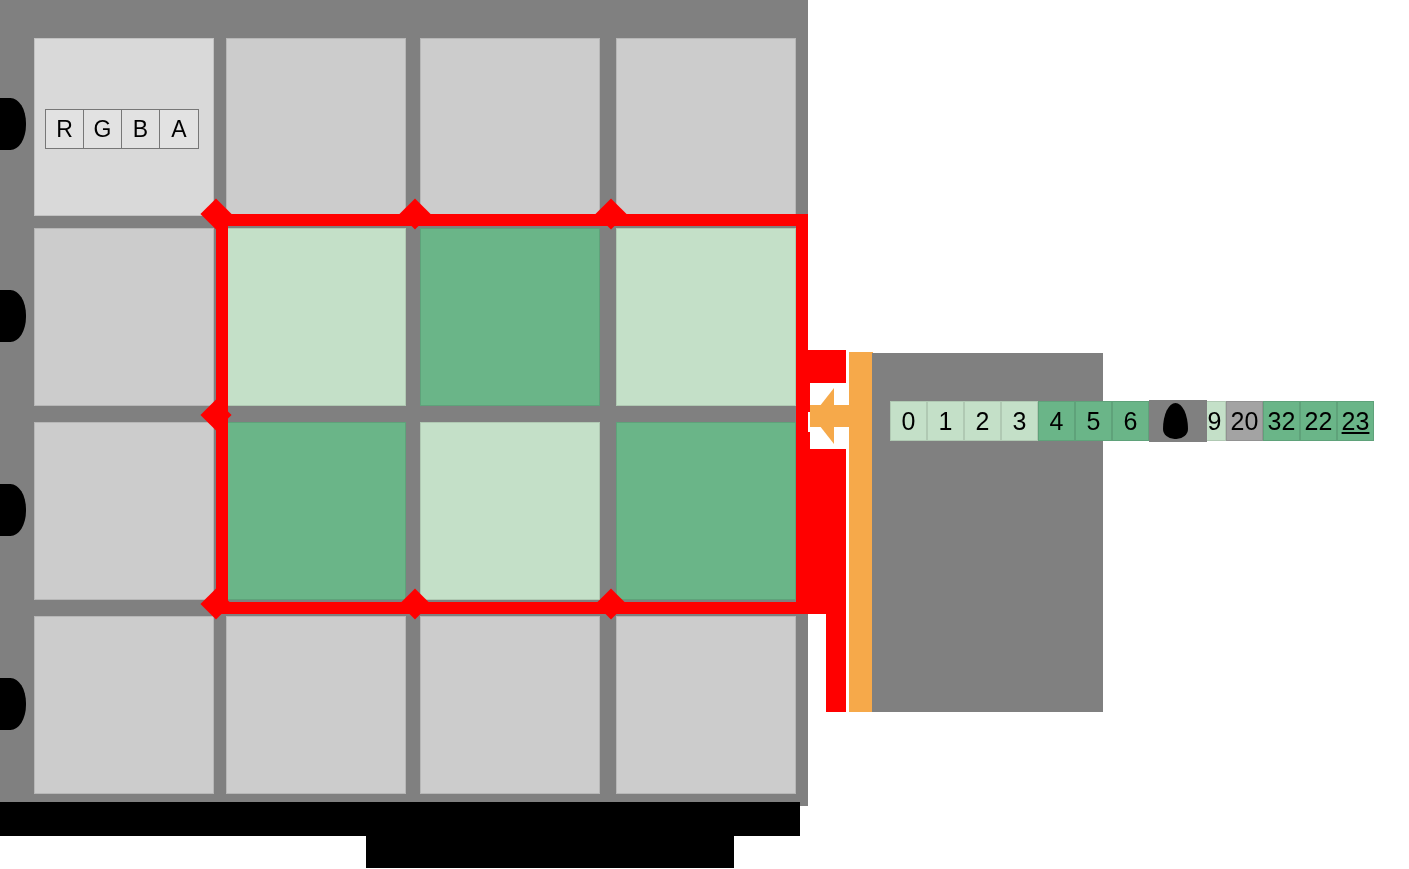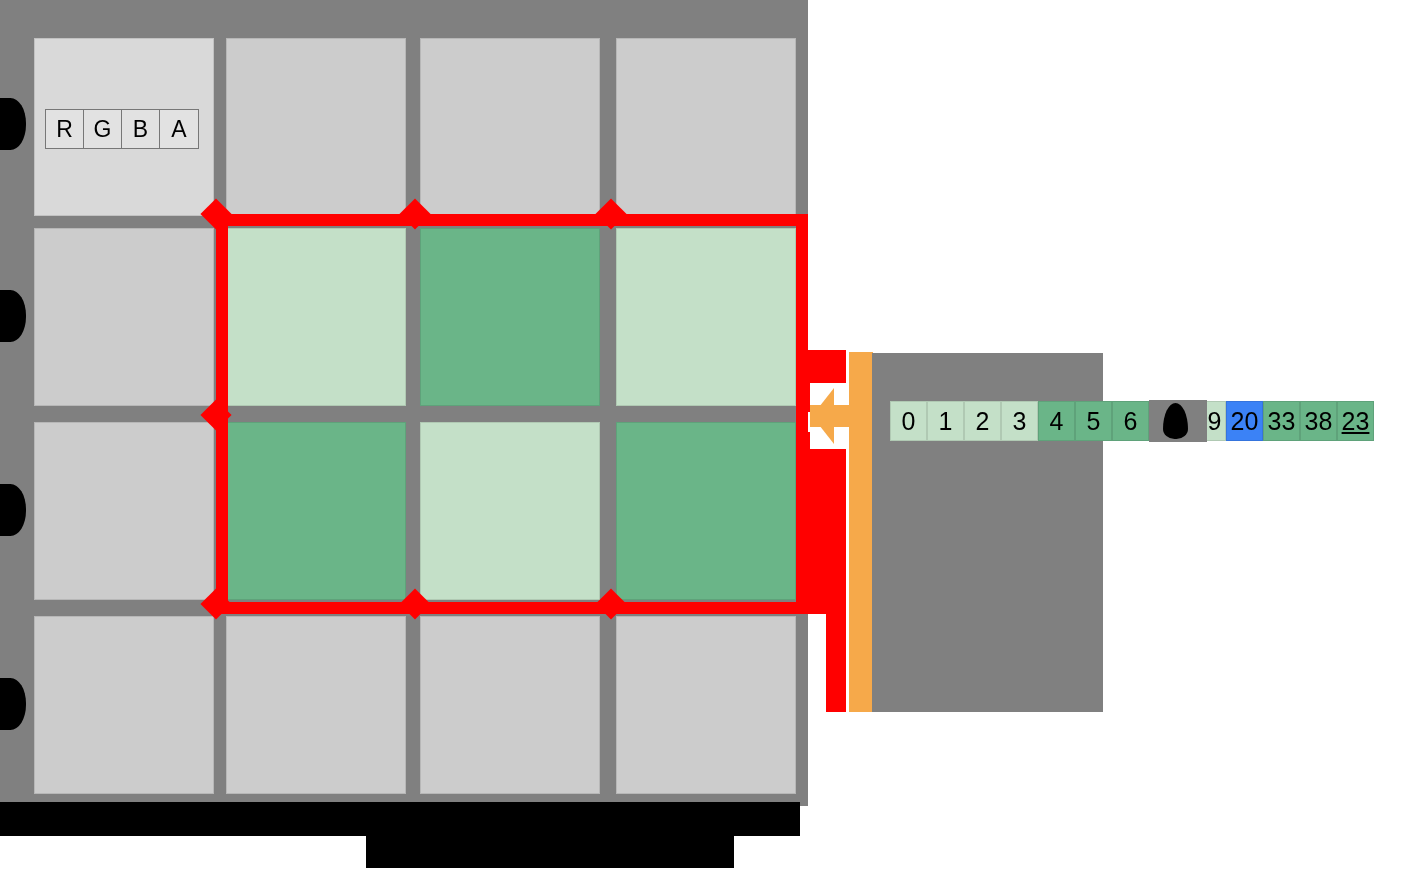--- a/index.html
+++ b/index.html
@@ -251,23 +251,23 @@
     <div class="arr-cell" style="background:#c4e0c8;">3</div>
     <div class="arr-cell" style="background:#6ab588;">4</div>
     <div class="arr-cell" style="background:#6ab588;">5</div>
     <div class="arr-cell" style="background:#6ab588;">6</div>
 
     <div class="arr-gap">
       <div class="blob"></div>
     </div>
 
     <div class="arr-cell" style="background:#c4e0c8;">19</div>
-    <div class="arr-cell" style="background:#3b82f6;text-align:center;">20</div>
-    <div class="arr-cell" style="background:#6ab588;">33</div>
-    <div class="arr-cell" style="background:#6ab588;">38</div>
+    <div class="arr-cell" style="background:#a3a3a3;text-align:center;">20</div>
+    <div class="arr-cell" style="background:#6ab588;">32</div>
+    <div class="arr-cell" style="background:#6ab588;">22</div>
     <div class="arr-cell" style="background:#6ab588;text-decoration:underline;">23</div>
   </div>
 
   <div class="strip-gray-pad" style="left:1149px; top:400px; width:58px; height:42px;"></div>
   <div class="arr-gap" style="position:absolute; left:1155px; top:400px; background:transparent;">
     <div class="blob"></div>
   </div>
 
   <div class="black-band" style="left:0px;   top:802px; width:800px; height:34px;"></div>
   <div class="black-band" style="left:366px; top:832px; width:368px; height:36px;"></div>

